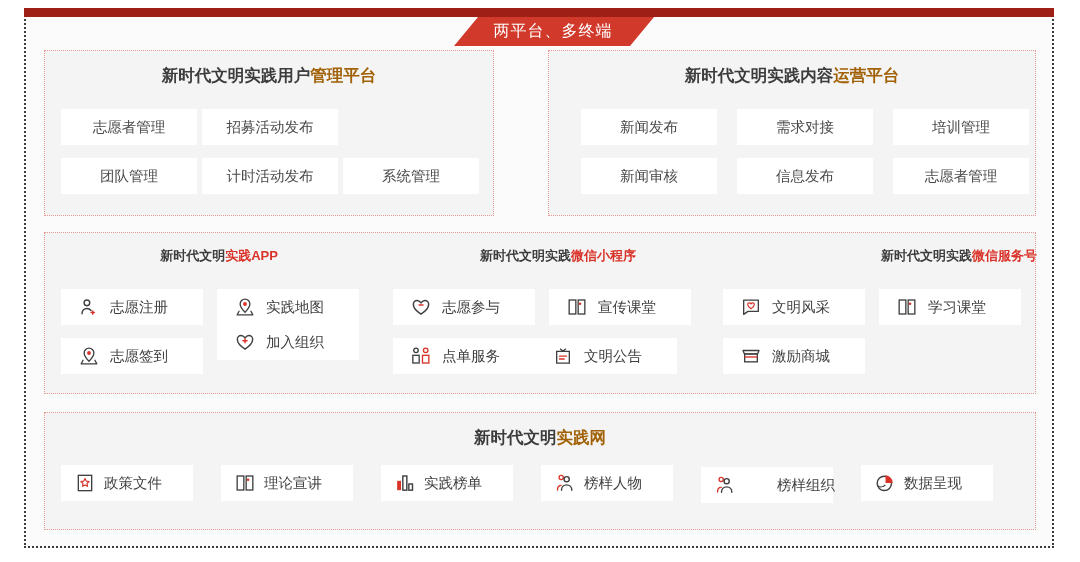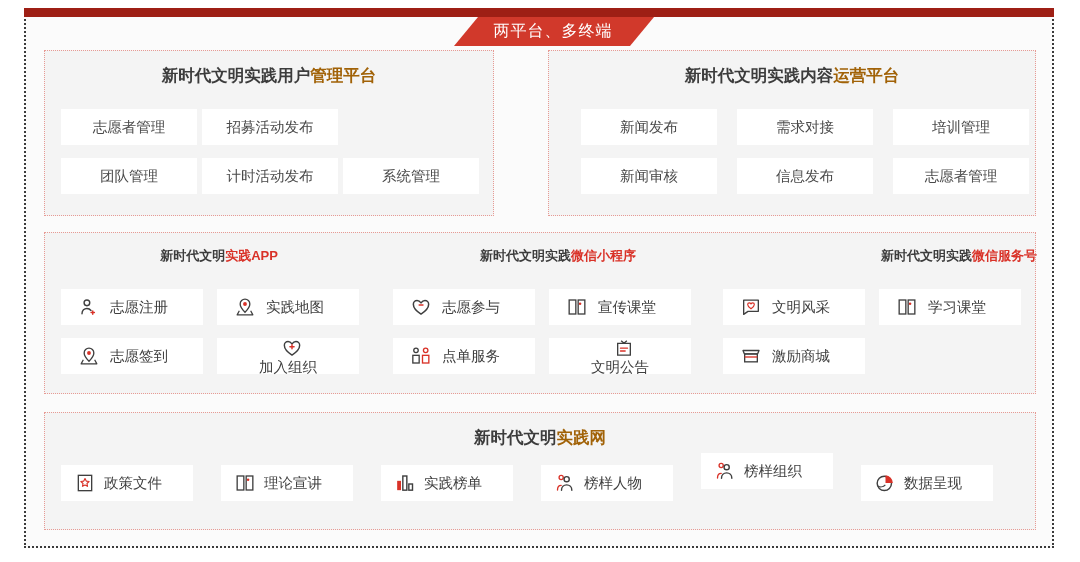--- a/index.html
+++ b/index.html
@@ -169,21 +169,21 @@
     <span class="lbl">实践地图</span>
   </div>
   <div class="icell" style="left:16px;top:105px;width:142px;height:36px;">
     <span class="ico"><svg viewBox="0 0 24 24" width="20" height="20">
           <path d="M12 2.6c3.2 0 5.8 2.6 5.8 5.8 0 4-5.8 10-5.8 10s-5.8-6-5.8-10c0-3.2 2.6-5.8 5.8-5.8z" fill="none" stroke="#3f3f3f" stroke-width="1.6"></path>
           <circle cx="12" cy="8.4" r="2.3" fill="#d93228"></circle>
           <path d="M5.2 16.5 2.6 21.4h18.8l-2.6-4.9" fill="none" stroke="#3f3f3f" stroke-width="1.5" stroke-linejoin="round"></path>
         </svg></span>
     <span class="lbl">志愿签到</span>
   </div>
-  <div class="icell" style="left:172px;top:105px;width:142px;height:36px;flex-direction:column;">
+  <div class="icell" style="left:172px;top:91px;width:142px;height:36px;">
     <span class="ico"><svg viewBox="0 0 24 24" width="20" height="20">
           <path d="M12 20.5S2.8 14.6 2.8 8.7c0-2.8 2.2-4.6 4.5-4.6 1.9 0 3.4 1.1 4.7 2.9 1.3-1.8 2.8-2.9 4.7-2.9 2.3 0 4.5 1.8 4.5 4.6 0 5.9-9.2 11.8-9.2 11.8z" fill="none" stroke="#3f3f3f" stroke-width="1.7" stroke-linejoin="round"></path>
           <path d="M12 8v5M9.5 10.5h5" stroke="#d93228" stroke-width="1.7" stroke-linecap="round"></path>
         </svg></span>
     <span class="lbl">加入组织</span>
   </div>
 
   <div class="icell" style="left:348px;top:56px;width:142px;height:36px;">
     <span class="ico"><svg viewBox="0 0 24 24" width="20" height="20">
           <path d="M12 20.5S2.8 14.6 2.8 8.7c0-2.8 2.2-4.6 4.5-4.6 1.9 0 3.4 1.1 4.7 2.9 1.3-1.8 2.8-2.9 4.7-2.9 2.3 0 4.5 1.8 4.5 4.6 0 5.9-9.2 11.8-9.2 11.8z" fill="none" stroke="#3f3f3f" stroke-width="1.8" stroke-linejoin="round"></path>
@@ -201,21 +201,21 @@
   </div>
   <div class="icell" style="left:348px;top:105px;width:142px;height:36px;">
     <span class="ico"><svg viewBox="0 0 24 24" width="20" height="20">
           <circle cx="6" cy="5.2" r="2.7" fill="none" stroke="#3f3f3f" stroke-width="1.6"></circle>
           <rect x="2.2" y="11.2" width="7.6" height="9.2" fill="none" stroke="#3f3f3f" stroke-width="1.6"></rect>
           <circle cx="17.6" cy="5.2" r="2.7" fill="none" stroke="#d93228" stroke-width="1.6"></circle>
           <rect x="13.8" y="11.2" width="7.6" height="9.2" fill="none" stroke="#d93228" stroke-width="1.6"></rect>
         </svg></span>
     <span class="lbl">点单服务</span>
   </div>
-  <div class="icell" style="left:504px;top:105px;width:142px;height:36px;flex-direction:column;">
+  <div class="icell" style="left:490px;top:105px;width:142px;height:36px;">
     <span class="ico"><svg viewBox="0 0 24 24" width="20" height="20">
           <path d="M4.4 6.4h15.2v14.2H4.4z" fill="none" stroke="#3f3f3f" stroke-width="1.6"></path>
           <path d="M8.6 3.2 12 6.2l3.4-3" fill="none" stroke="#3f3f3f" stroke-width="1.6" stroke-linejoin="round"></path>
           <path d="M7.8 12.2h8.4M7.8 15.6h5.6" stroke="#d93228" stroke-width="1.6" stroke-linecap="round"></path>
         </svg></span>
     <span class="lbl">文明公告</span>
   </div>
 
   <div class="icell" style="left:678px;top:56px;width:142px;height:36px;">
     <span class="ico"><svg viewBox="0 0 24 24" width="20" height="20">
@@ -271,21 +271,21 @@
   </div>
   <div class="icell ic-web" style="left:496px;top:52px;width:132px;height:36px;">
     <span class="ico"><svg viewBox="0 0 24 24" width="20" height="20">
           <circle cx="7.4" cy="5.4" r="2.5" fill="none" stroke="#d93228" stroke-width="1.6"></circle>
           <path d="M3 20.4c0-3.3 2-5.5 4.4-5.5" fill="none" stroke="#d93228" stroke-width="1.6" stroke-linecap="round"></path>
           <circle cx="14" cy="7.4" r="3.1" fill="none" stroke="#3f3f3f" stroke-width="1.7"></circle>
           <path d="M7.8 20.6c0-3.9 2.8-6.4 6.2-6.4s6.2 2.5 6.2 6.4" fill="none" stroke="#3f3f3f" stroke-width="1.7" stroke-linecap="round"></path>
         </svg></span>
     <span class="lbl">榜样人物</span>
   </div>
-  <div class="icell ic-web" style="left:656px;top:40px;width:132px;height:36px;">
+  <div class="icell ic-web" style="left:656px;top:54px;width:132px;height:36px;gap:33px;">
     <span class="ico"><svg viewBox="0 0 24 24" width="20" height="20">
           <circle cx="7.4" cy="5.4" r="2.5" fill="none" stroke="#d93228" stroke-width="1.6"></circle>
           <path d="M3 20.4c0-3.3 2-5.5 4.4-5.5" fill="none" stroke="#d93228" stroke-width="1.6" stroke-linecap="round"></path>
           <circle cx="14" cy="7.4" r="3.1" fill="none" stroke="#3f3f3f" stroke-width="1.7"></circle>
           <path d="M7.8 20.6c0-3.9 2.8-6.4 6.2-6.4s6.2 2.5 6.2 6.4" fill="none" stroke="#3f3f3f" stroke-width="1.7" stroke-linecap="round"></path>
         </svg></span>
     <span class="lbl">榜样组织</span>
   </div>
   <div class="icell ic-web" style="left:816px;top:52px;width:132px;height:36px;">
     <span class="ico"><svg viewBox="0 0 24 24" width="20" height="20">

